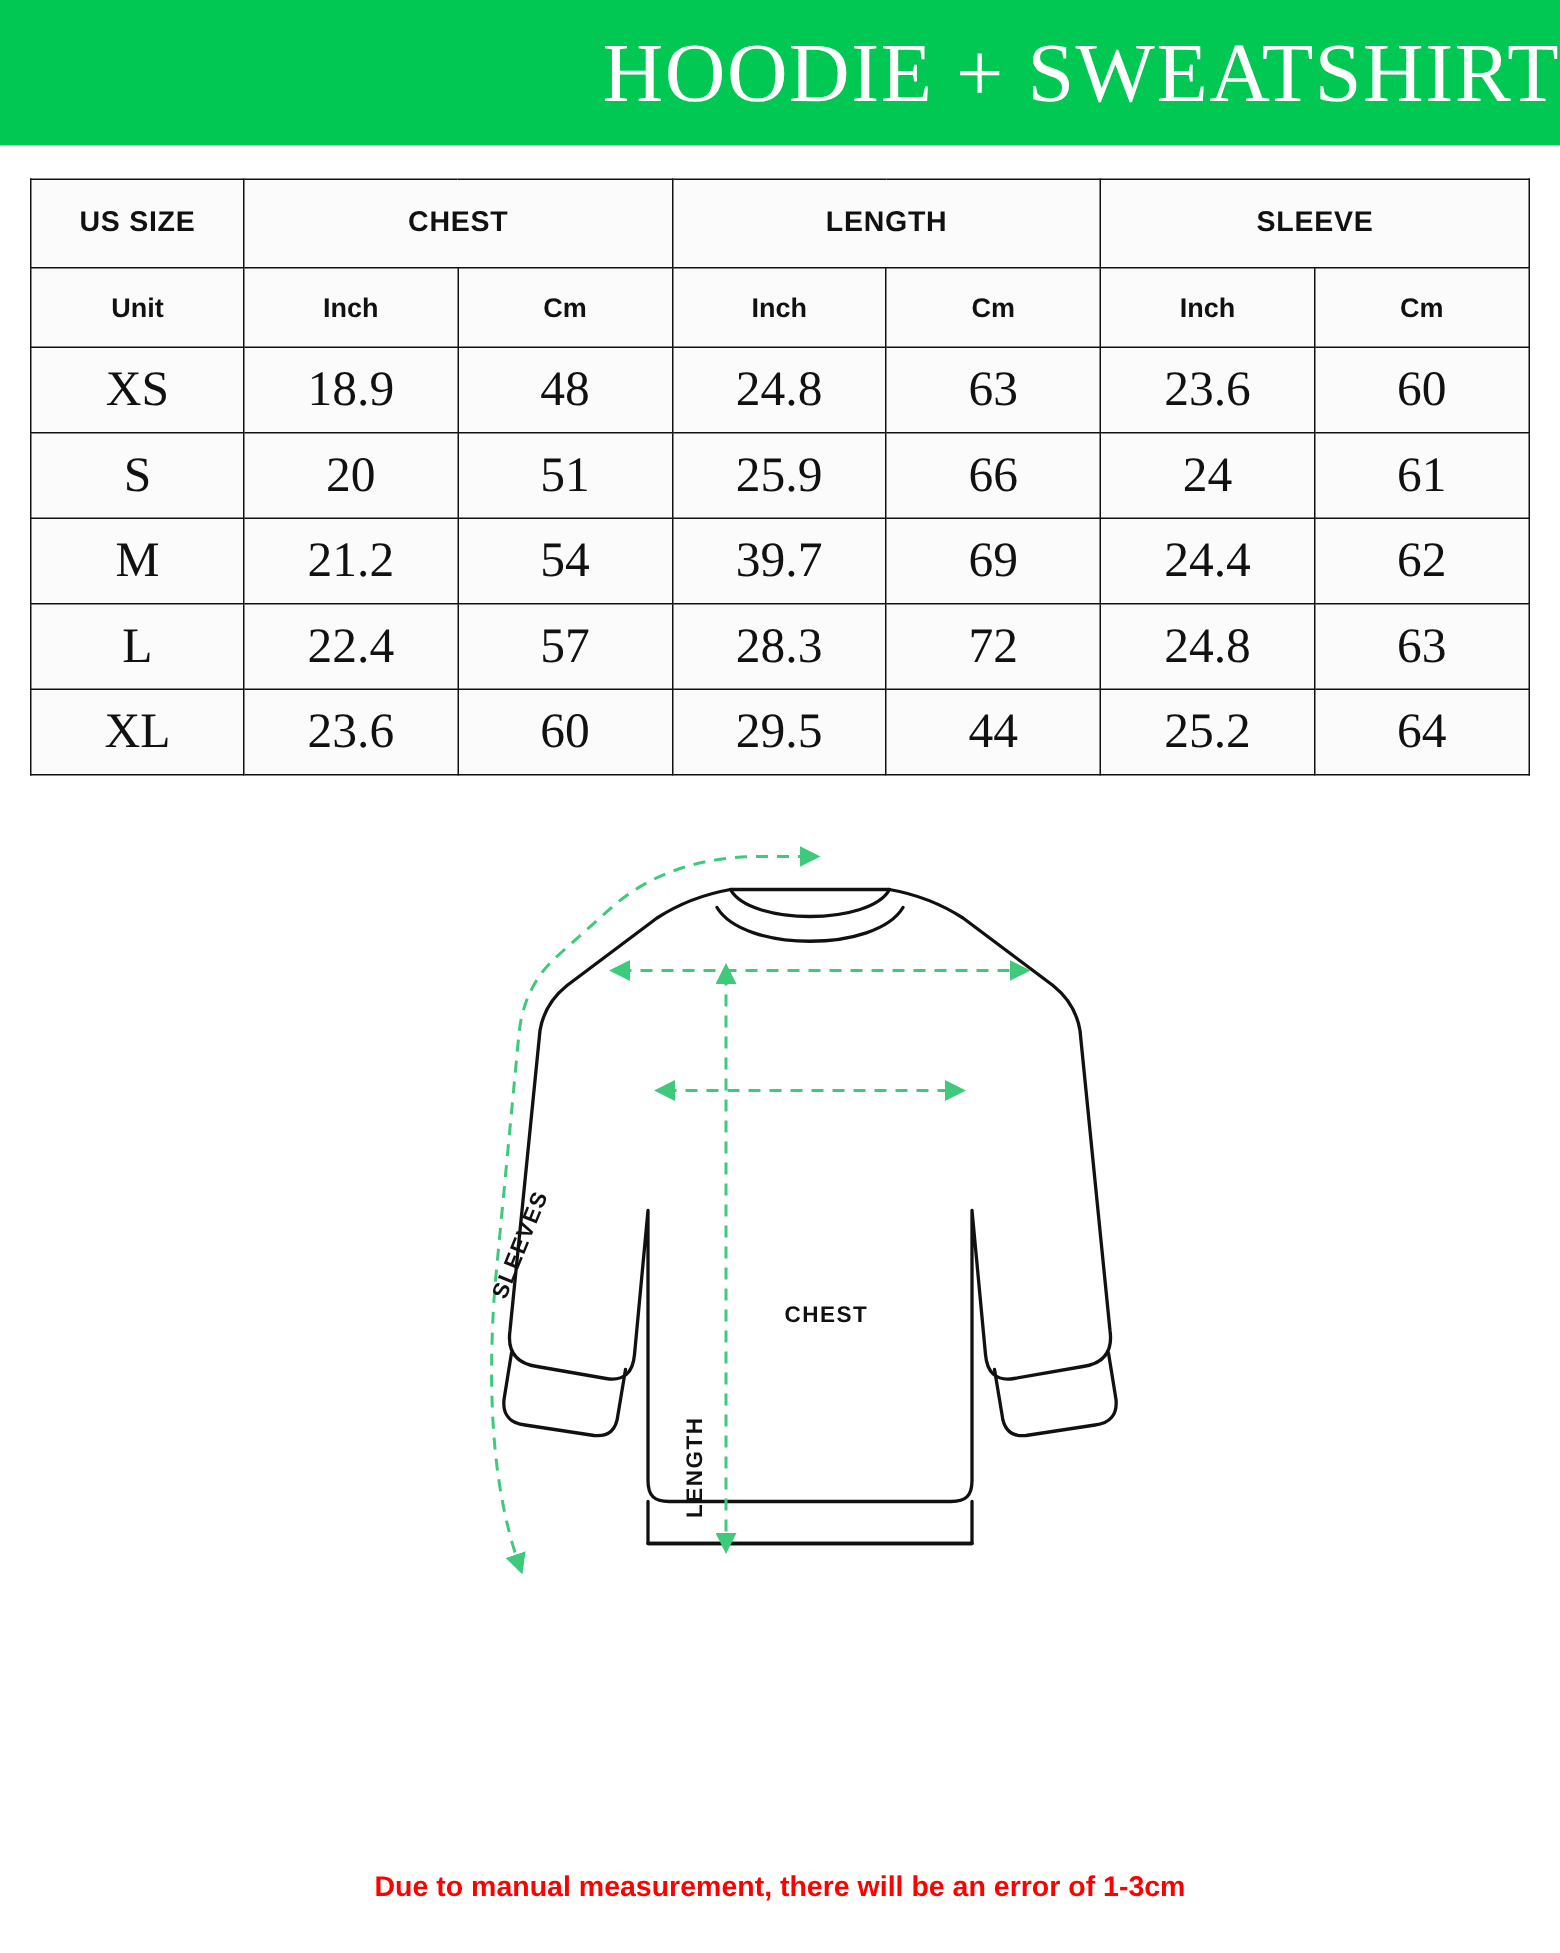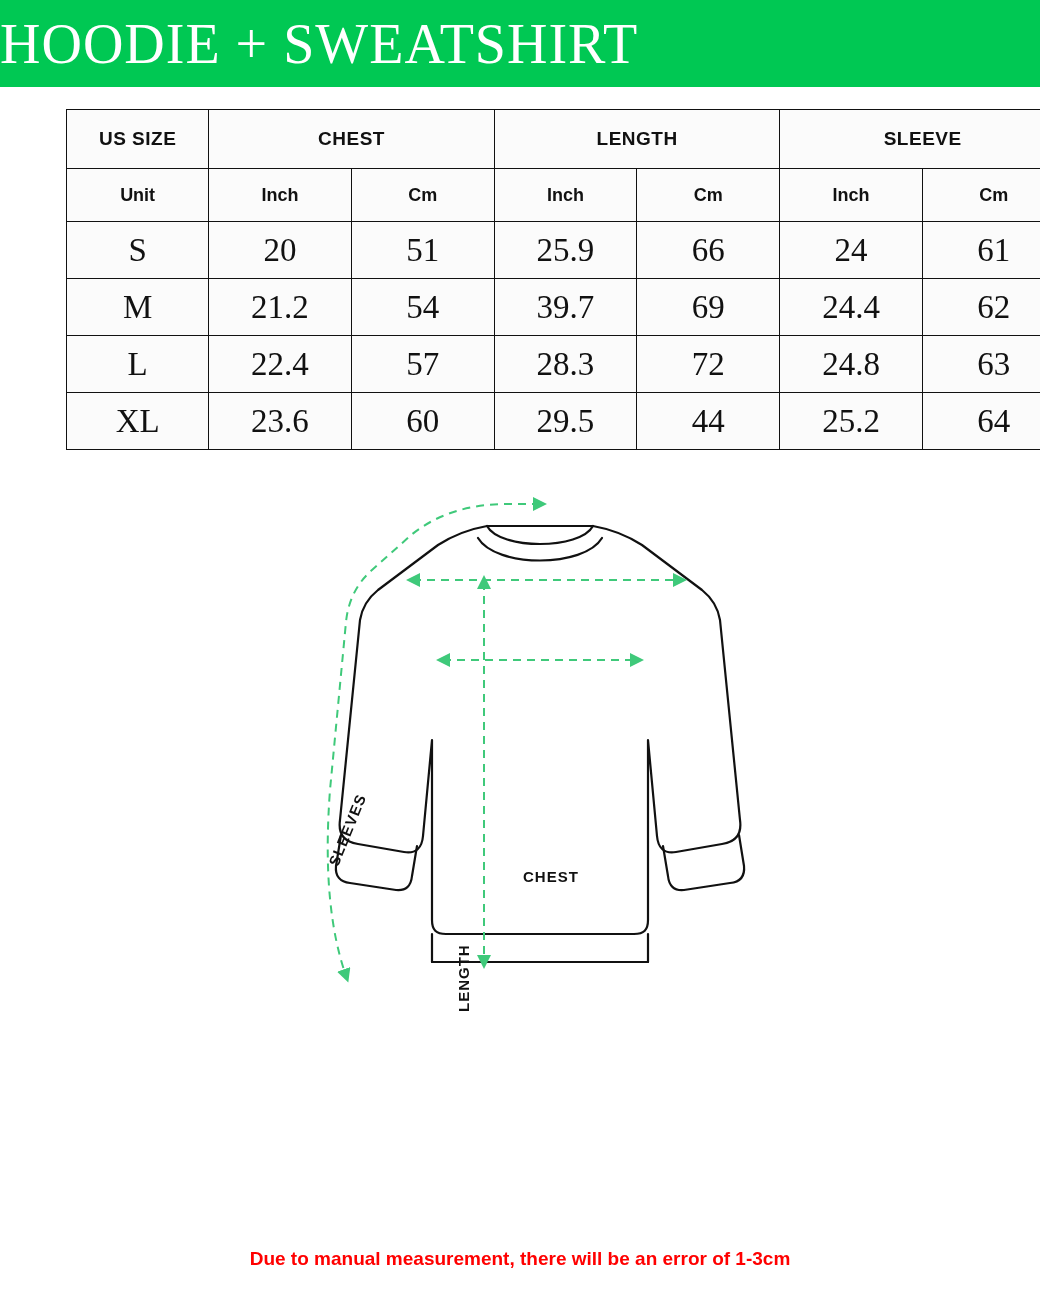--- a/index.html
+++ b/index.html
@@ -11,41 +11,40 @@
     width: 1040px;
     height: 1302px;
     font-family: "Liberation Sans", sans-serif;
     position: relative;
     overflow: hidden;
   }
 
   
   .banner {
     width: 100%;
-    height: 87px;
+    height: 97px;
     background: #00c853;
     display: flex;
     align-items: center;
-    justify-content: flex-start;
+    justify-content: flex-end;
     box-sizing: border-box;
   }
   .banner-title {
     font-family: "Liberation Serif", serif;
     font-size: 56px;
     color: #ffffff;
     letter-spacing: 1px;
     font-weight: 400;
     white-space: nowrap;
   }
 
   
   .table-wrap {
     padding: 22px 20px 0 20px;
     box-sizing: border-box;
-    margin-left: 46px;
   }
   table.size-table {
     border-collapse: collapse;
     width: 1000px;
     table-layout: fixed;
   }
   table.size-table td,
   table.size-table th {
     border: 1.5px solid #111111;
     text-align: center;
@@ -169,20 +168,29 @@
         <td>Unit</td>
         <td>Inch</td>
         <td>Cm</td>
         <td>Inch</td>
         <td>Cm</td>
         <td>Inch</td>
         <td>Cm</td>
       </tr>
     </thead>
     <tbody>
+      <tr class="drow">
+        <td class="size-cell">XS</td>
+        <td>18.9</td>
+        <td>48</td>
+        <td>24.8</td>
+        <td>63</td>
+        <td>23.6</td>
+        <td>60</td>
+      </tr>
       <tr class="drow">
         <td class="size-cell">S</td>
         <td>20</td>
         <td>51</td>
         <td>25.9</td>
         <td>66</td>
         <td>24</td>
         <td>61</td>
       </tr>
       <tr class="drow">

